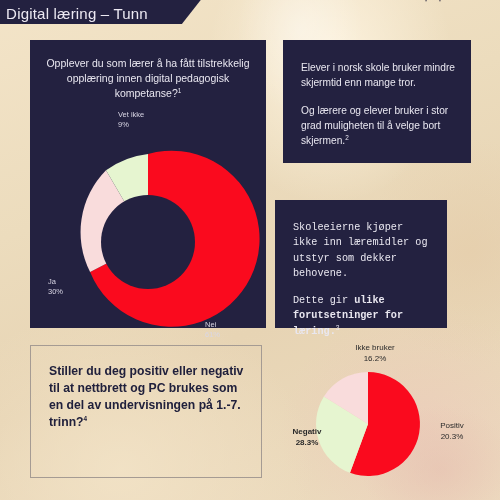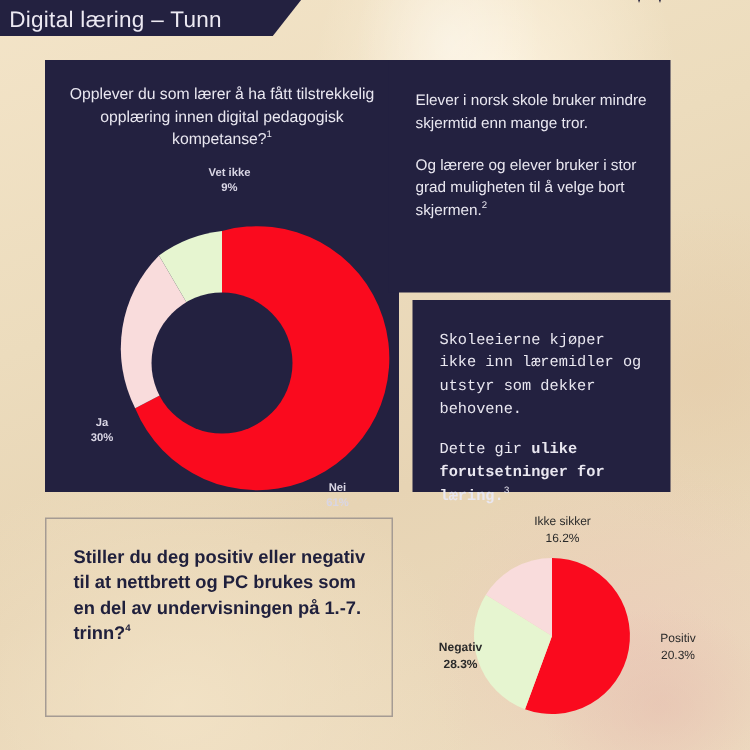--- a/index.html
+++ b/index.html
@@ -49,27 +49,27 @@
   
   .card-navy { position:absolute; background:#232140; }
 
   
   #donut-card { left:30px; top:40px; width:236px; height:288px; }
   #donut-question {
     position:absolute; left:14px; top:16px; width:208px;
     text-align:center; color:#e9e7f0; font-size:10.5px; line-height:1.42;
   }
   #donut-wrap { position:absolute; left:0; top:62px; width:236px; height:226px; }
-  .slice-label { position:absolute; color:#d9d6e4; font-size:7.5px; line-height:1.35; text-align:center;font-weight:bold; }
+  .slice-label { position:absolute; color:#d9d6e4; font-size:7.5px; line-height:1.35; text-align:left; }
   #label-vetikke { left:88px; top:8px; width:70px; }
   #label-ja { left:18px; top:175px; width:40px; }
   #label-nei { left:175px; top:218px; width:40px; }
 
   
-  #text-card-1 { left:259px; top:40px; width:188px; height:155px; }
+  #text-card-1 { left:283px; top:40px; width:188px; height:123px; }
   #text-card-2 { left:275px; top:200px; width:172px; height:128px;font-family:Liberation Mono, monospace; }
   .body-text {
     position:absolute; left:18px; right:16px; top:20px;
     color:#e9e7f0; font-size:10.2px; line-height:1.5;
   }
   .body-text p + p { margin-top:12px; }
   .body-text b { font-weight:700; }
   sup { font-size:6.4px; vertical-align:super; line-height:0; }
 
   
@@ -160,21 +160,21 @@
   <svg viewBox="0 0 218 160" width="218" height="160">
 
     <path d="M86 32 A 52 52 0 1 1 68.0 132.8 L 86 84 Z" fill="#fa0a1e"></path>
 
     <path d="M68.0 132.8 A 52 52 0 0 1 41.9 56.5 L 86 84 Z" fill="#e6f5d0"></path>
 
     <path d="M41.9 56.5 A 52 52 0 0 1 86 32 L 86 84 Z" fill="#f9dcdc"></path>
   </svg>
 
   <div class="pie-label" id="pie-label-ikke">
-    <span>Ikke sikker</span><br>
+    <span>Ikke bruker</span><br>
     <span>16.2%</span>
   </div>
   <div class="pie-label" id="pie-label-negativ">
     <span>Negativ</span><br>
     <span>28.3%</span>
   </div>
   <div class="pie-label" id="pie-label-positiv">
     <span>Positiv</span><br>
     <span>20.3%</span>
   </div>

